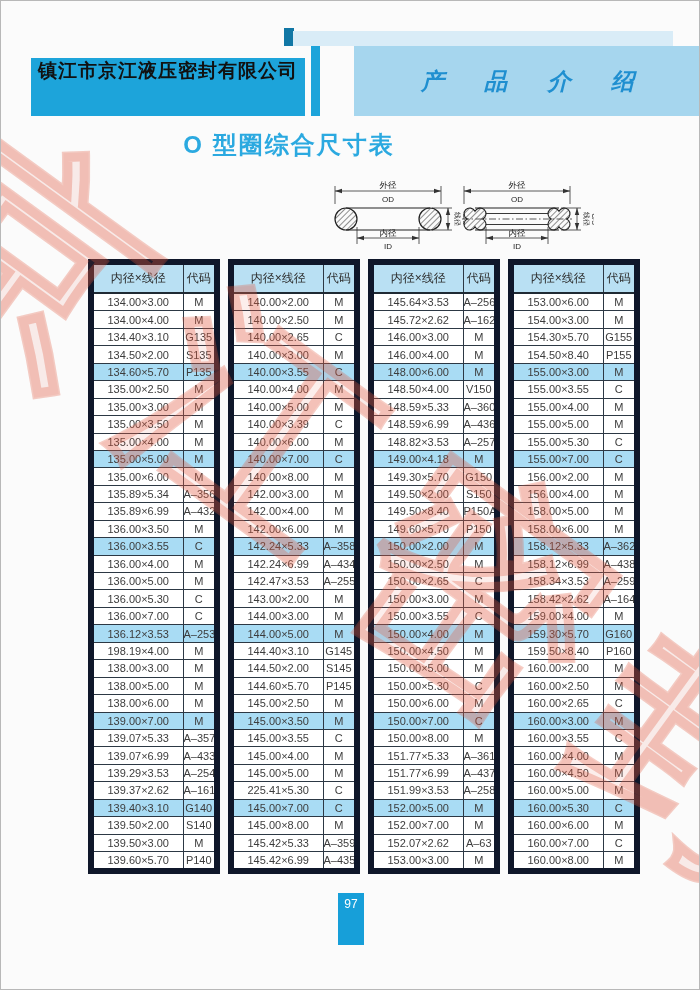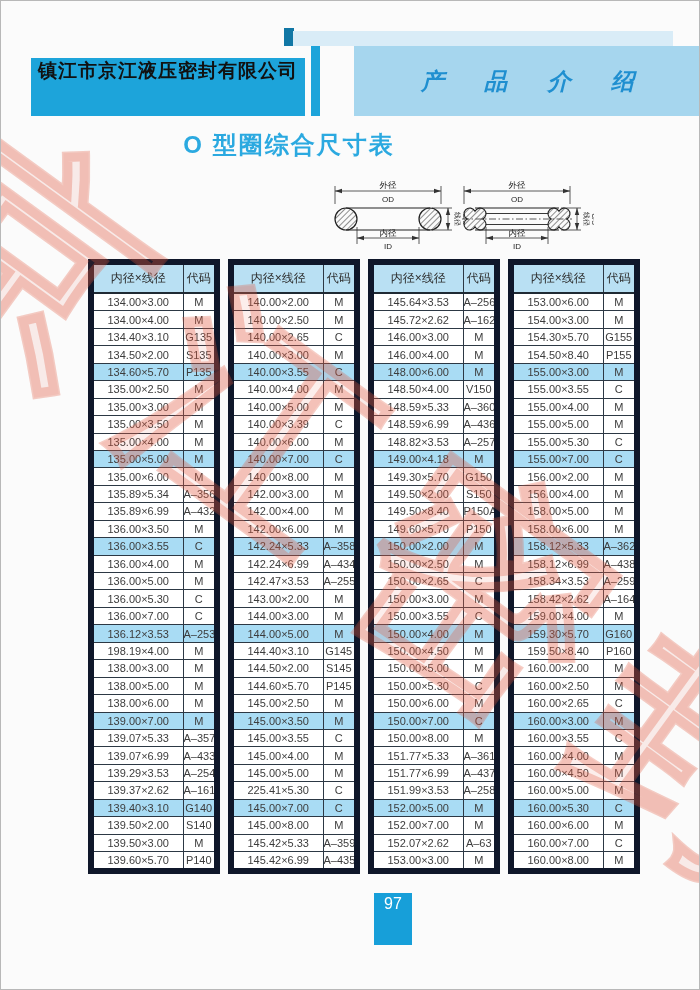--- a/index.html
+++ b/index.html
@@ -53,22 +53,22 @@
   
   .watermark{
     position:absolute;left:-30px;top:110px;width:1200px;pointer-events:none;z-index:6;
     font-size:235px;font-weight:bold;letter-spacing:45px;line-height:1;
     transform:rotate(36deg);transform-origin:40px 40px;
     color:rgba(225,90,64,0.10);
     -webkit-text-stroke:3px rgba(225,90,64,0.30);
   }
   
   .page-badge{
-    position:absolute;left:337px;top:892px;width:38px;height:52px;background:var(--page-badge-cyan,#179fd9);
-    color:#fff;font-size:16px;text-align:center;line-height:22px;margin-left:36px;
+    position:absolute;left:337px;top:892px;width:26px;height:52px;background:var(--page-badge-cyan,#179fd9);
+    color:#fff;font-size:12px;text-align:center;line-height:22px;
   }
 </style>
 </head>
 <body>
 
 <div class="page">
 
   <div class="accent-square"></div>
   <div class="pale-strip"></div>
   <div class="banner-left">

